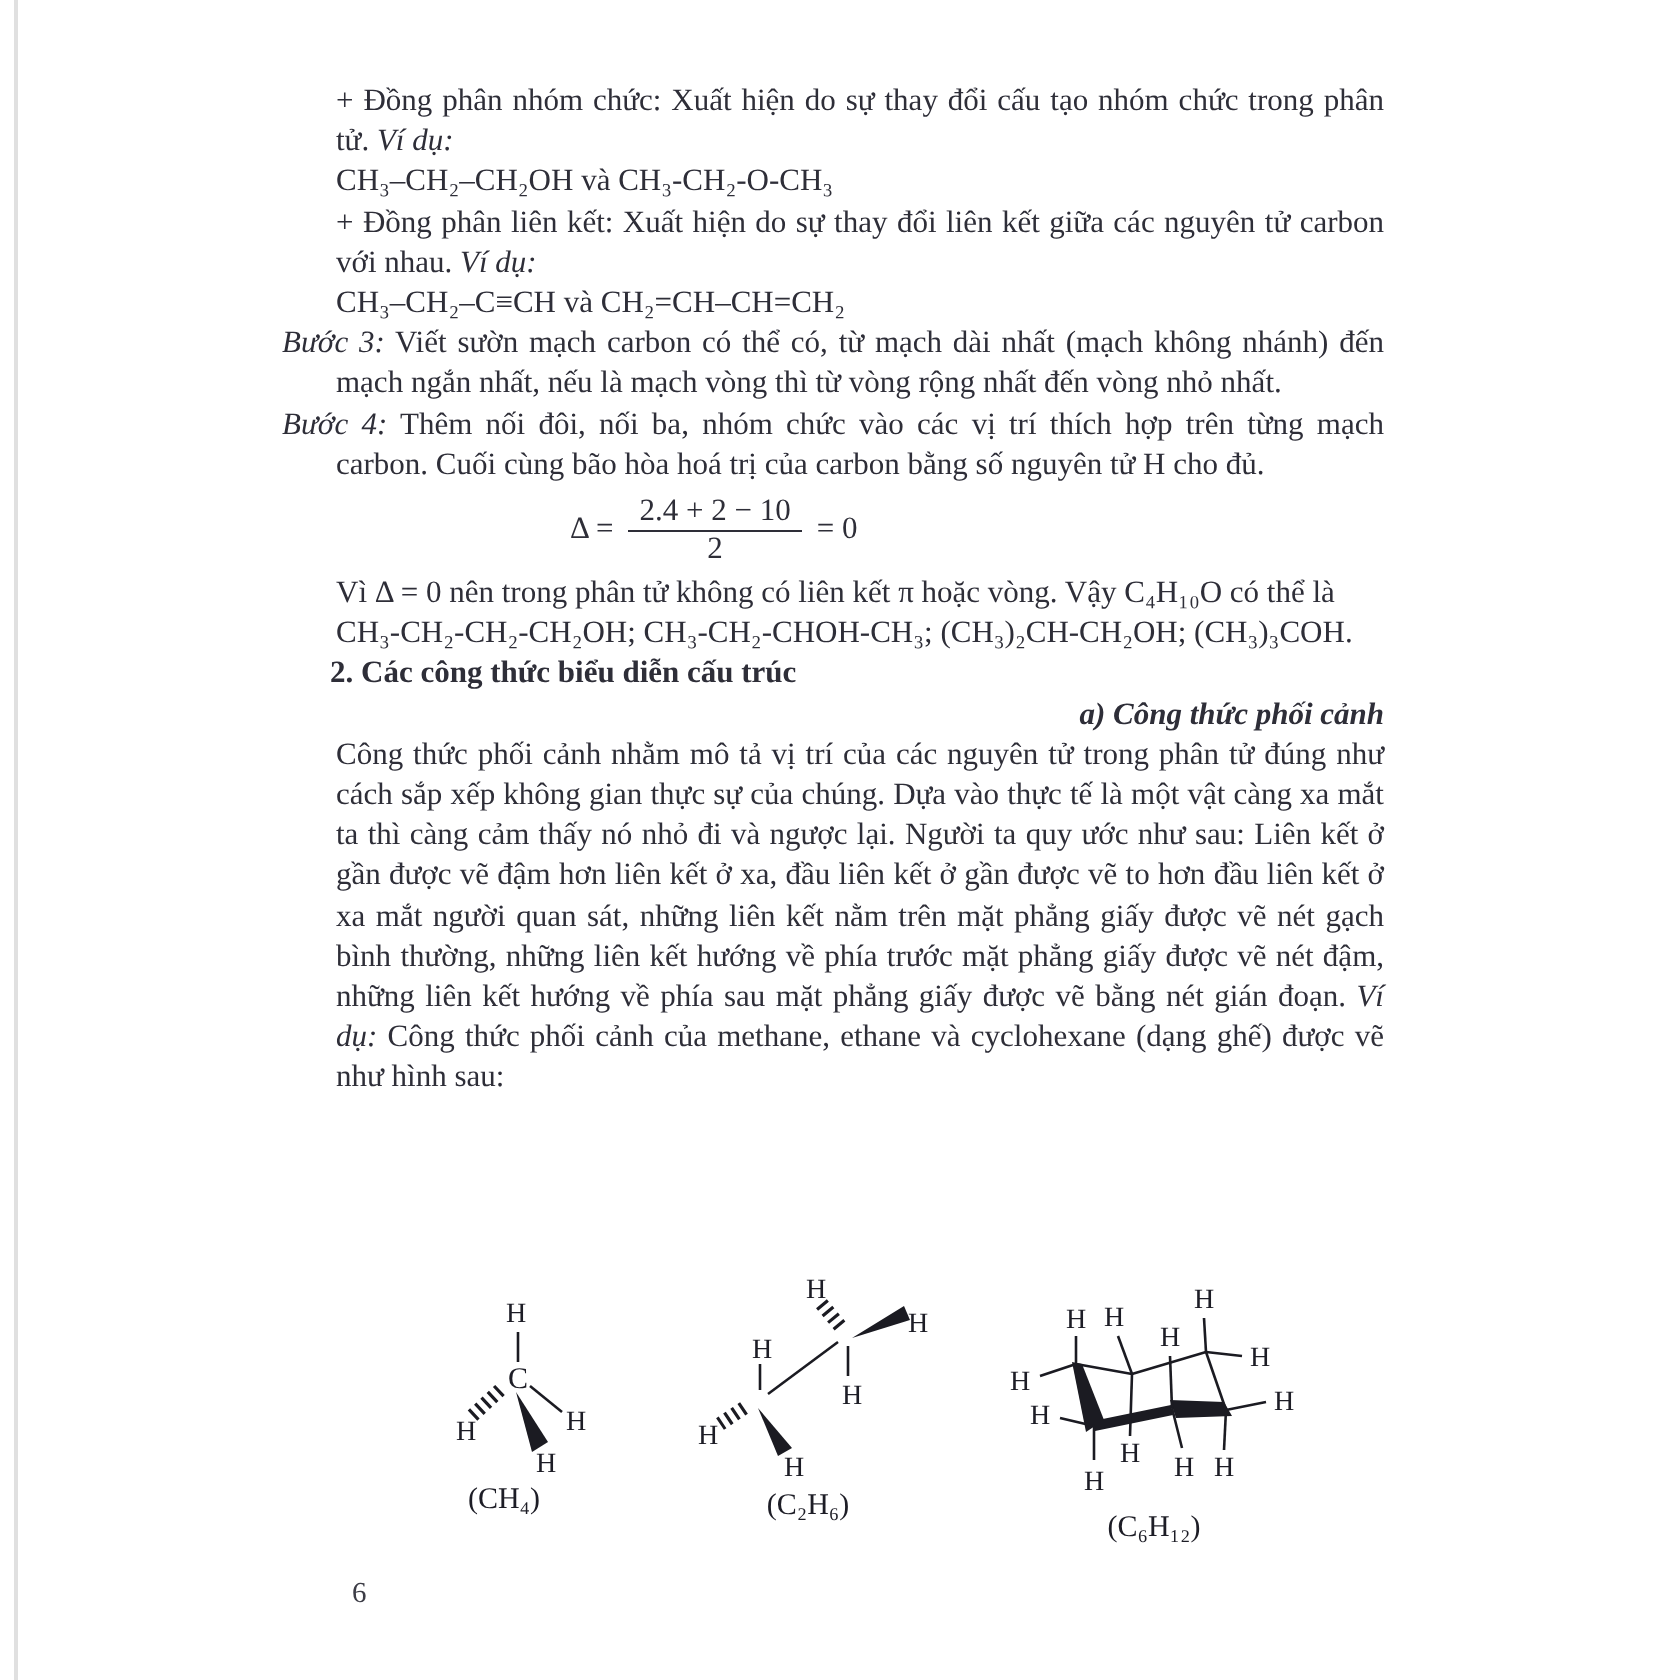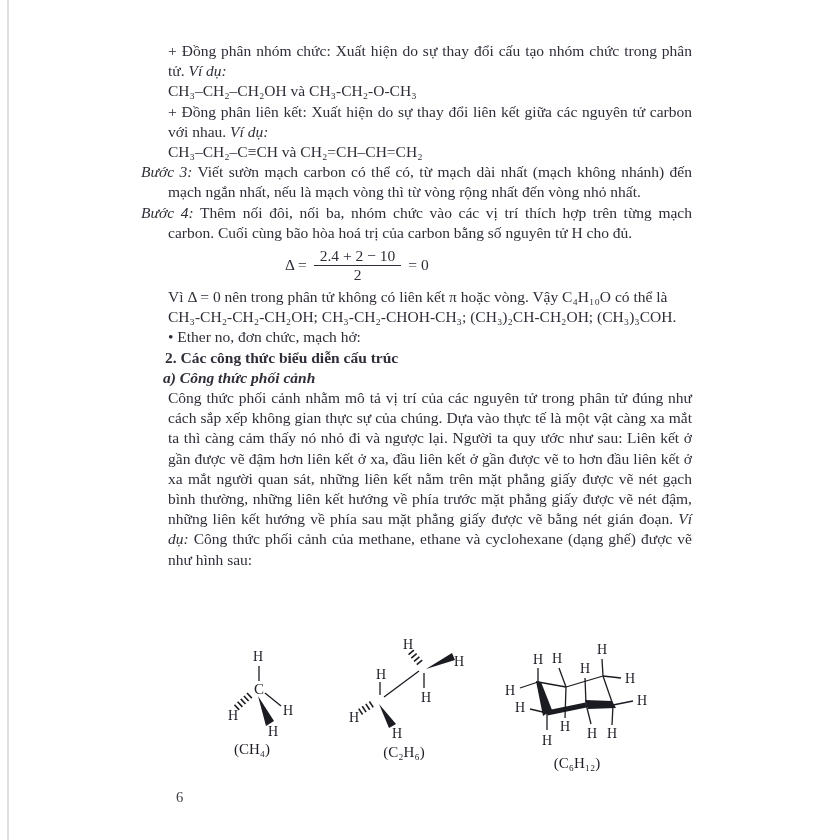--- a/index.html
+++ b/index.html
@@ -24,21 +24,21 @@
     height:44px;margin-left:117px;display:flex;align-items:center;
     gap:7px;text-align:left;font-size:15.5px;
   }
   .frac{display:inline-flex;flex-direction:column;align-items:center;line-height:1.12;}
   .frac .num{border-bottom:1.3px solid #2e2e38;padding:0 6px 1px 6px;}
   .line-flush{margin-left:22px;text-align:left;}
   .bullet-line{margin-left:34px;text-align:left;}
   .f-alcohol{margin-left:30px;text-align:left;}
   .f-ether{margin-left:34px;text-align:left;}
   .h2-head{font-weight:bold;margin-left:-3px !important;text-align:left;}
-  .ha-head{font-weight:bold;font-style:italic;margin-left:-5px !important;text-align:left;}
+  .ha-head{font-weight:bold;font-style:italic;margin-left:-5px !important;text-align:right;}
   .para-persp{margin-left:29px;}
   .molecule-svg{position:absolute;left:190px;top:630px;width:480px;height:150px;}
   .molecule-svg text{
     font-family:"Liberation Serif","DejaVu Serif",serif;
     fill:#1d1d26;
   }
   .page-num{
     position:absolute;left:176px;top:789px;font-size:14.5px;color:#3c3c46;
   }
 </style>
@@ -69,21 +69,20 @@
       <span class="den">2</span>
     </span>
     <span>= 0</span>
   </div>
 
   <p class="line-flush">Vì Δ = 0 nên trong phân tử không có liên kết π hoặc vòng. Vậy C₄H₁₀O có thể là</p>
 
 
   <p class="f-alcohol">CH₃-CH₂-CH₂-CH₂OH; CH₃-CH₂-CHOH-CH₃; (CH₃)₂CH-CH₂OH; (CH₃)₃COH.</p>
 
-  <p class="bullet-line">• Ether no, đơn chức, mạch hở:</p>
 
 
   <p class="h2-head">2. Các công thức biểu diễn cấu trúc</p>
 
   <p class="ha-head">a) Công thức phối cảnh</p>
 
   <p class="para-persp"><span>Công thức phối cảnh nhằm mô tả vị trí của các nguyên tử trong phân tử đúng như cách sắp xếp không gian thực sự của chúng. Dựa vào thực tế là một vật càng xa mắt ta thì càng cảm thấy nó nhỏ đi và ngược lại. Người ta quy ước như sau: Liên kết ở gần được vẽ đậm hơn liên kết ở xa, đầu liên kết ở gần được vẽ to hơn đầu liên kết ở xa mắt người quan sát, những liên kết nằm trên mặt phẳng giấy được vẽ nét gạch bình thường, những liên kết hướng về phía trước mặt phẳng giấy được vẽ nét đậm, những liên kết hướng về phía sau mặt phẳng giấy được vẽ bằng nét gián đoạn. </span><span class="it">Ví dụ:</span><span> Công thức phối cảnh của methane, ethane và cyclohexane (dạng ghế) được vẽ như hình sau:</span></p>
 
 </div>
 

